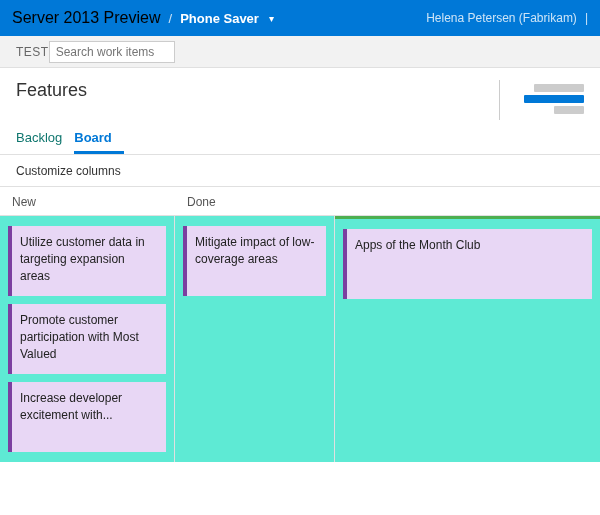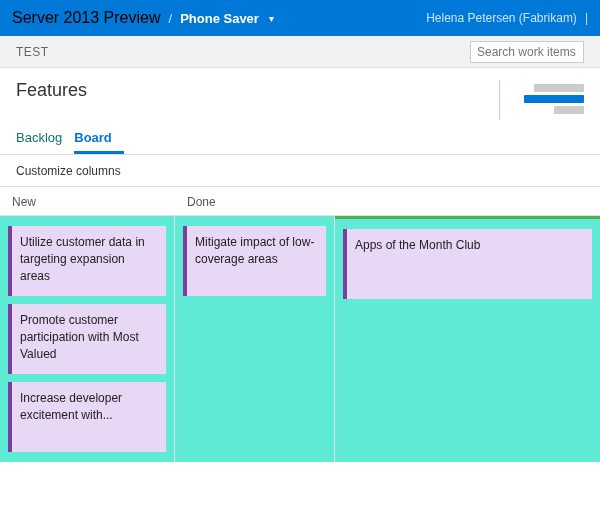--- a/index.html
+++ b/index.html
@@ -49,34 +49,33 @@
       color: #cce4f7;
     }
 
     
     .subnav {
       background: #f2f2f2;
       height: 32px;
       display: flex;
       align-items: center;
       padding: 0 16px;
-      justify-content: space-between;
       border-bottom: 1px solid #e0e0e0;
     }
     .subnav-test {
       font-size: 12px;
       color: #666;
       text-transform: uppercase;
       letter-spacing: 0.5px;
     }
     .search-box {
       border: 1px solid #ccc;
       background: #fff;
       height: 22px;
-      width: 114px;
+      width: 126px;
       padding: 0 6px;
       font-size: 12px;
       color: #999;
       display: flex;
       align-items: center;
     }
     .search-box input {
       border: none;
       outline: none;
       font-size: 12px;

